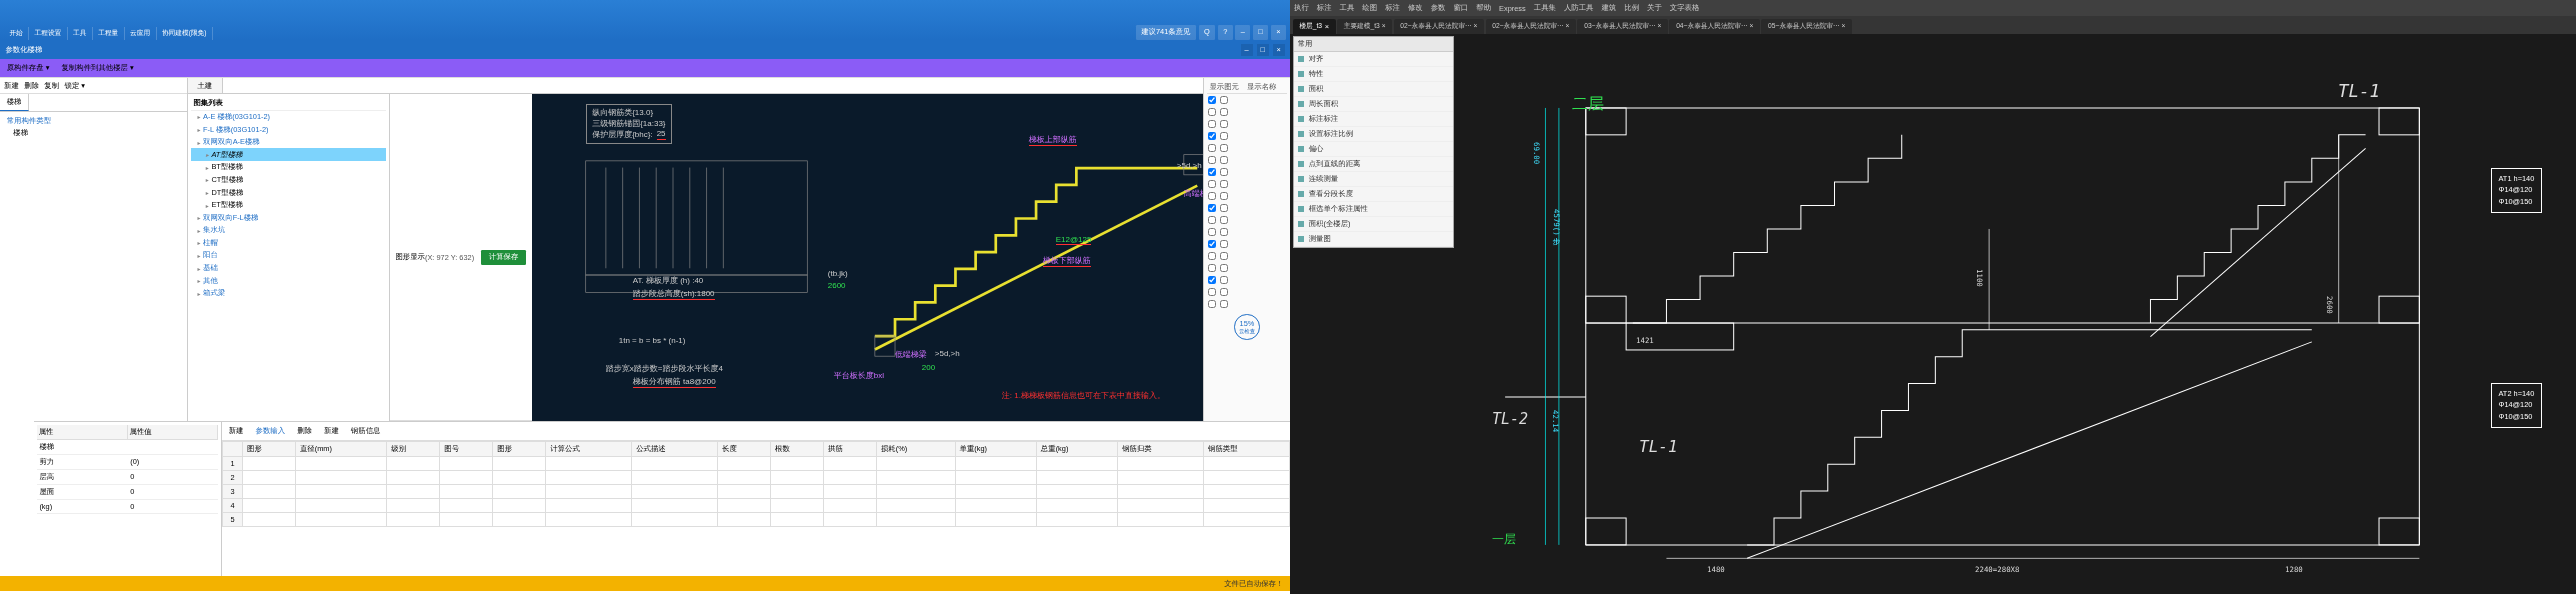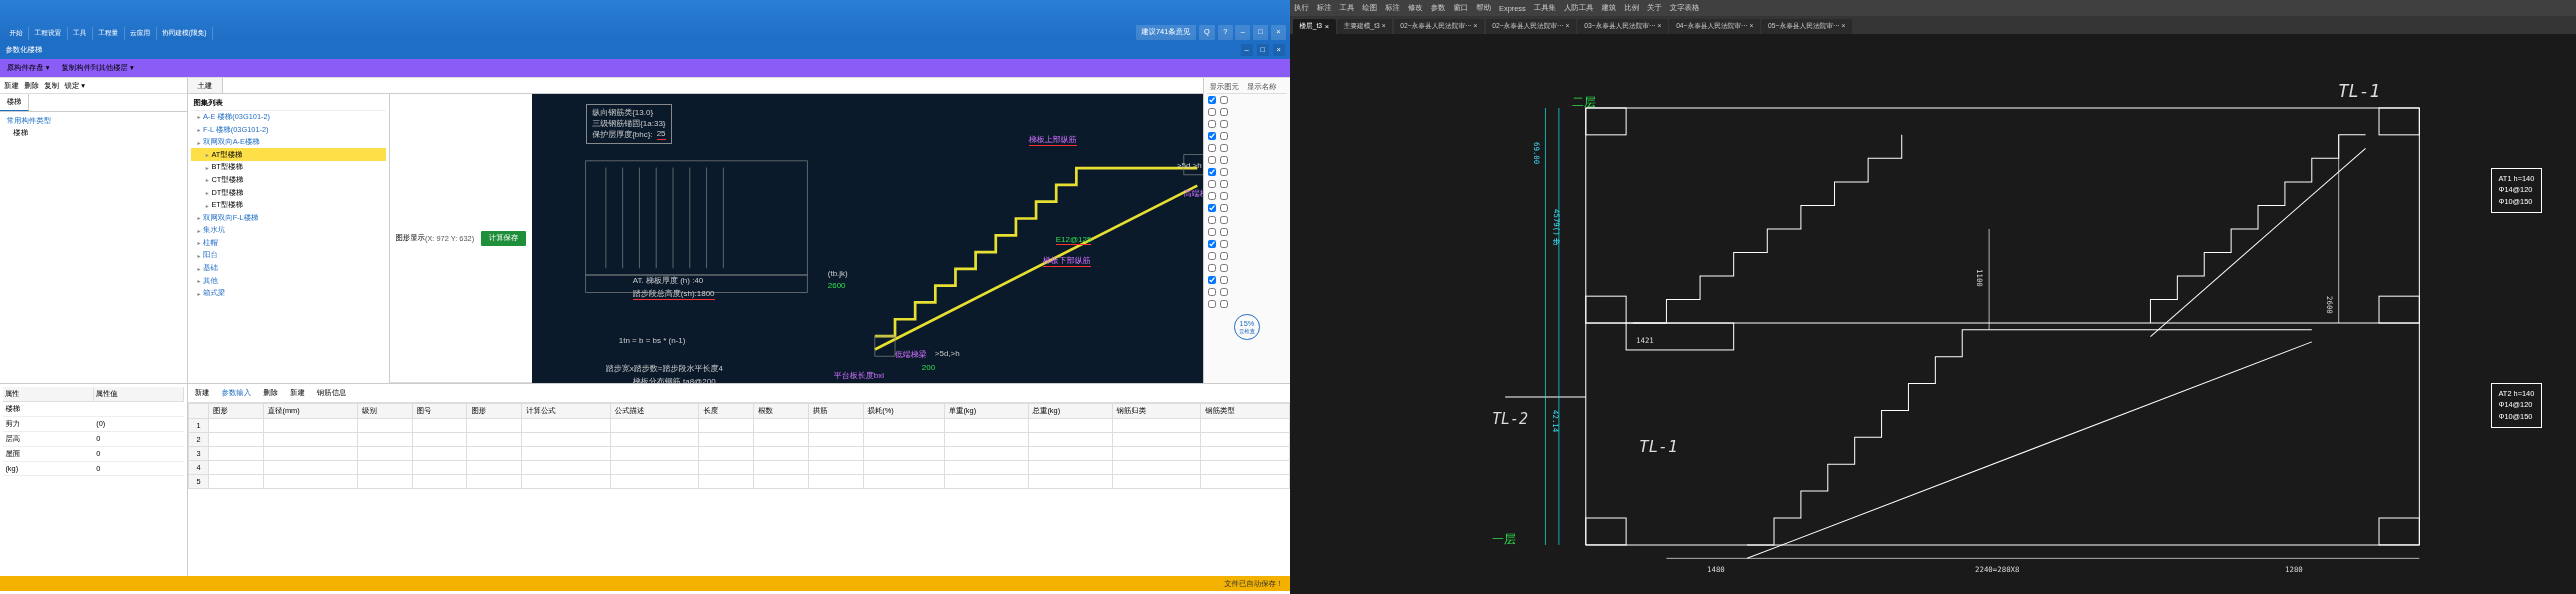--- a/index.html
+++ b/index.html
@@ -34,36 +34,36 @@
 
 .mid-panel { flex: 1; display: flex; flex-direction: column; }
 .mp-tabs { display: flex; border-bottom: 0.7px solid #ccc; }
 .mp-tab { padding: 2.7px 9.4px; background: #f5f5f5; border-right: 0.7px solid #ccc; }
 .mp-layout { flex: 1; display: flex; }
 .tree2 { width: 202px; border-right: 0.7px solid #ccc; overflow: auto; padding: 2.7px; }
 .tree2 .t2-head { font-weight: bold; padding: 1.3px 2.7px; border-bottom: 0.7px solid #eee; }
 .tree2 .t2-node { padding: 1.3px 2.7px 1.3px 20px; cursor: pointer; display: flex; align-items: center; gap: 2.7px; }
 .tree2 .t2-node.lvl0 { padding-left: 6.7px; color: #1f6ec5; }
 .tree2 .t2-node.lvl1 { padding-left: 15px; }
-.tree2 .t2-node.sel { background: #fde047; }
+.tree2 .t2-node.sel { background: #7dd3fc; font-style: italic; }
 .tree2 .t2-node::before { content: "▸"; color: #888; font-size: 6px; }
 
 .canvas-wrap { flex: 1; display: flex; flex-direction: row; }
 .canvas-head { padding: 2.7px 5.4px; display: flex; justify-content: space-between; border-bottom: 0.7px solid #ddd; align-items: center; }
 .canvas-head .coord { color: #555; }
 .canvas-head .save-btn { background: #1f8f3a; color: #fff; padding: 2.7px 8px; border-radius: 1.3px; cursor: pointer; }
 .canvas { flex: 1; background: #0a1a2a; position: relative; overflow: hidden; }
 .cad-text { position: absolute; color: #ccc; font-size: 8px; white-space: nowrap; }
 .cad-text.red { color: #ff3030; margin-top: 20px; }
 .cad-text.purple { color: #d070ff; }
 .cad-text.green { color: #30e050; }
 .cad-text.underline { border-bottom: 1.3px solid #ff3030; }
 .stair-svg { position: absolute; }
 
-.bottom-grid { height: 193px; border-top: 0.7px solid #ccc; display: flex; }
+.bottom-grid { height: 155px; border-top: 0.7px solid #ccc; display: flex; margin-left: 34px; }
 .bg-left { width: 188px; border-right: 0.7px solid #ccc; padding: 2.7px; }
 .bg-left .prop-head { display: flex; border-bottom: 0.7px solid #ddd; }
 .bg-left .prop-head span { flex: 1; padding: 2px; background: #f5f5f5; border-right: 0.7px solid #ddd; }
 .bg-left .prop-row { display: flex; border-bottom: 0.7px solid #eee; }
 .bg-left .prop-row span { flex: 1; padding: 2px 2.7px; }
 .bg-right { flex: 1; display: flex; flex-direction: column; }
 .bg-tb { display: flex; gap: 6.7px; padding: 2.7px 4px; border-bottom: 0.7px solid #ddd; }
 .bg-tb .bg-btn { display: flex; align-items: center; gap: 2px; cursor: pointer; padding: 1.3px 2.7px; }
 .bg-tb .bg-btn.primary { color: #1f6ec5; }
 .grid-table { flex: 1; overflow: auto; }
@@ -507,20 +507,38 @@
   <div class="cad-tabs" id="cad-tabs">
       <div class="cad-tab active">楼层_t3<span>×</span></div>
       <div class="cad-tab">主要建模_t3 ×</div>
       <div class="cad-tab">02~永泰县人民法院审··· ×</div>
       <div class="cad-tab">02~永泰县人民法院审··· ×</div>
       <div class="cad-tab">03~永泰县人民法院审··· ×</div>
       <div class="cad-tab">04~永泰县人民法院审··· ×</div>
       <div class="cad-tab">05~永泰县人民法院审··· ×</div>
     </div>
   <div class="cad-body">
+    <div class="cad-side">
+      <div class="cs-head">常用</div>
+      <div id="cad-side-items">
+          <div class="cs-item">对齐</div>
+          <div class="cs-item">特性</div>
+          <div class="cs-item">面积</div>
+          <div class="cs-item">周长面积</div>
+          <div class="cs-item">标注标注</div>
+          <div class="cs-item">设置标注比例</div>
+          <div class="cs-item">偏心</div>
+          <div class="cs-item">点到直线的距离</div>
+          <div class="cs-item">连续测量</div>
+          <div class="cs-item">查看分段长度</div>
+          <div class="cs-item">框选单个标注属性</div>
+          <div class="cs-item">面积(全楼层)</div>
+          <div class="cs-item">测量图</div>
+        </div>
+    </div>
     <div class="cad-view">
       <svg class="cad-svg" viewBox="0 0 1913 820">
         <g stroke="#fff" fill="none" stroke-width="1.5">
 
           <line x1="440" y1="110" x2="1680" y2="110"></line>
           <line x1="440" y1="760" x2="1680" y2="760"></line>
           <line x1="440" y1="110" x2="440" y2="760"></line>
           <line x1="1680" y1="110" x2="1680" y2="760"></line>
           <line x1="440" y1="430" x2="1680" y2="430"></line>
 
@@ -548,21 +566,21 @@
           <line x1="380" y1="110" x2="380" y2="760"></line>
           <line x1="400" y1="110" x2="400" y2="760"></line>
         </g>
         <g stroke="#fff" fill="none">
           <line x1="1560" y1="150" x2="1560" y2="430"></line>
           <line x1="1040" y1="440" x2="1040" y2="290"></line>
           <line x1="560" y1="780" x2="1680" y2="780"></line>
         </g>
       </svg>
 
-      <div class="cad-label green" style="left:282px;top:60px;font-size:12px">二层</div>
+      <div class="cad-label green" style="left:282px;top:60px;font-size:16px">二层</div>
       <div class="cad-label green" style="left:202px;top:497px;font-size:12px">一层</div>
       <div class="cad-label" style="left:1048px;top:47px;font-size:17.5px;font-style:italic">TL-1</div>
       <div class="cad-label" style="left:202px;top:376px;font-size:15px;font-style:italic">TL-2</div>
       <div class="cad-label" style="left:349px;top:403px;font-size:16px;font-style:italic">TL-1</div>
 
       <div class="cad-label cyan" style="left:242px;top:108px;writing-mode:vertical-rl">69.00</div>
       <div class="cad-label cyan" style="left:261px;top:175px;writing-mode:vertical-rl">4579(十步)</div>
       <div class="cad-label cyan" style="left:261px;top:376px;writing-mode:vertical-rl">42.14</div>
       <div class="cad-label" style="left:685px;top:235px;writing-mode:vertical-rl">1100</div>
       <div class="cad-label" style="left:346px;top:302px">1421</div>

